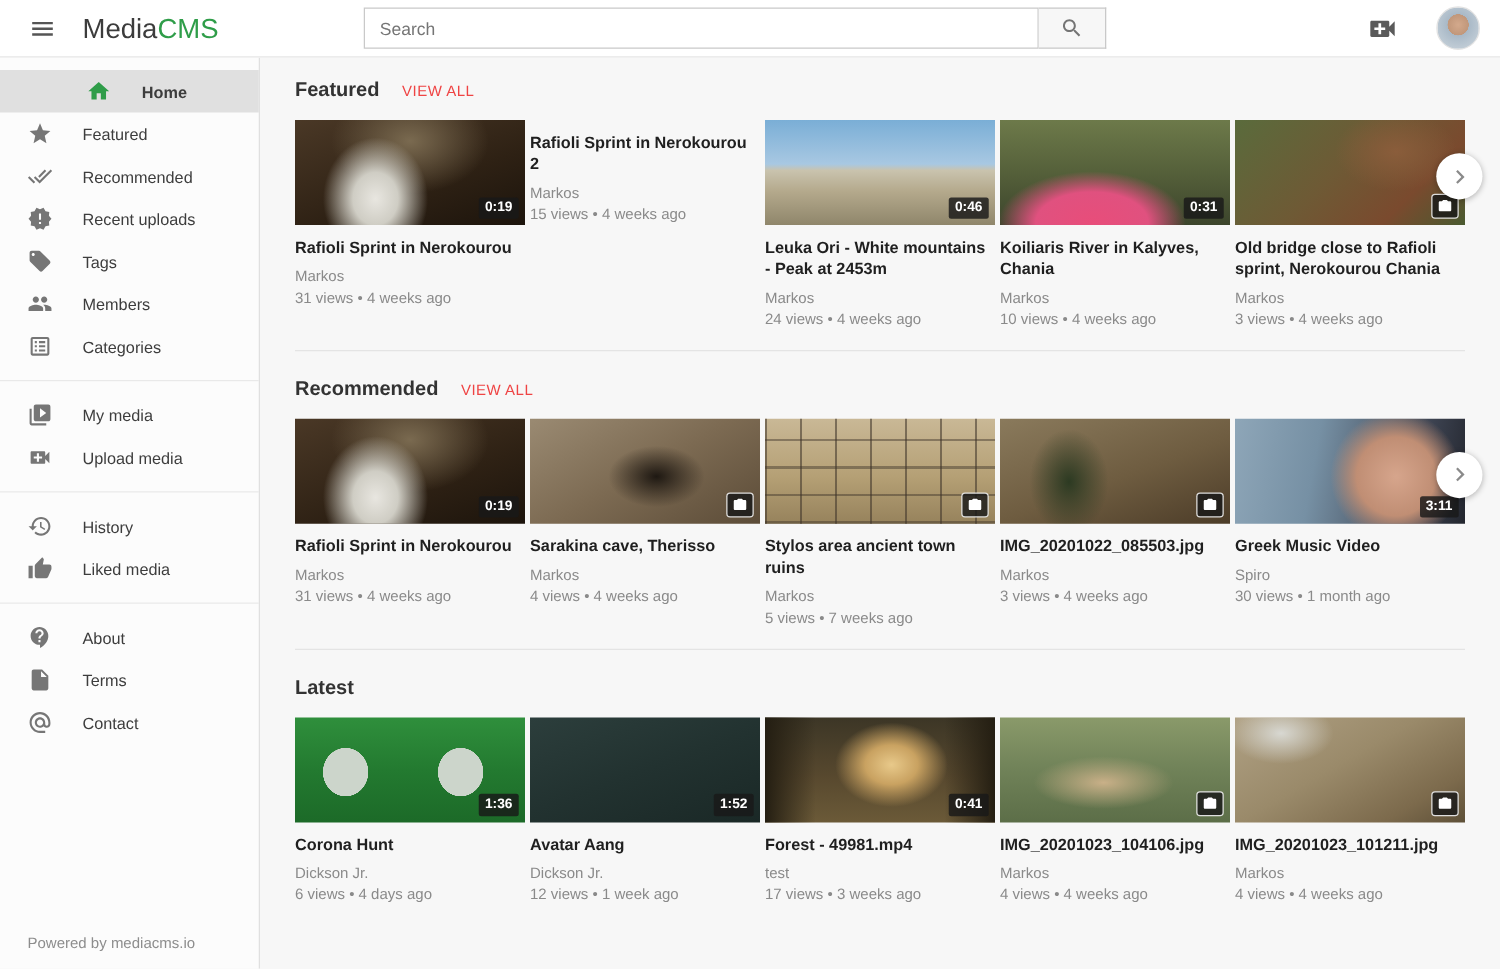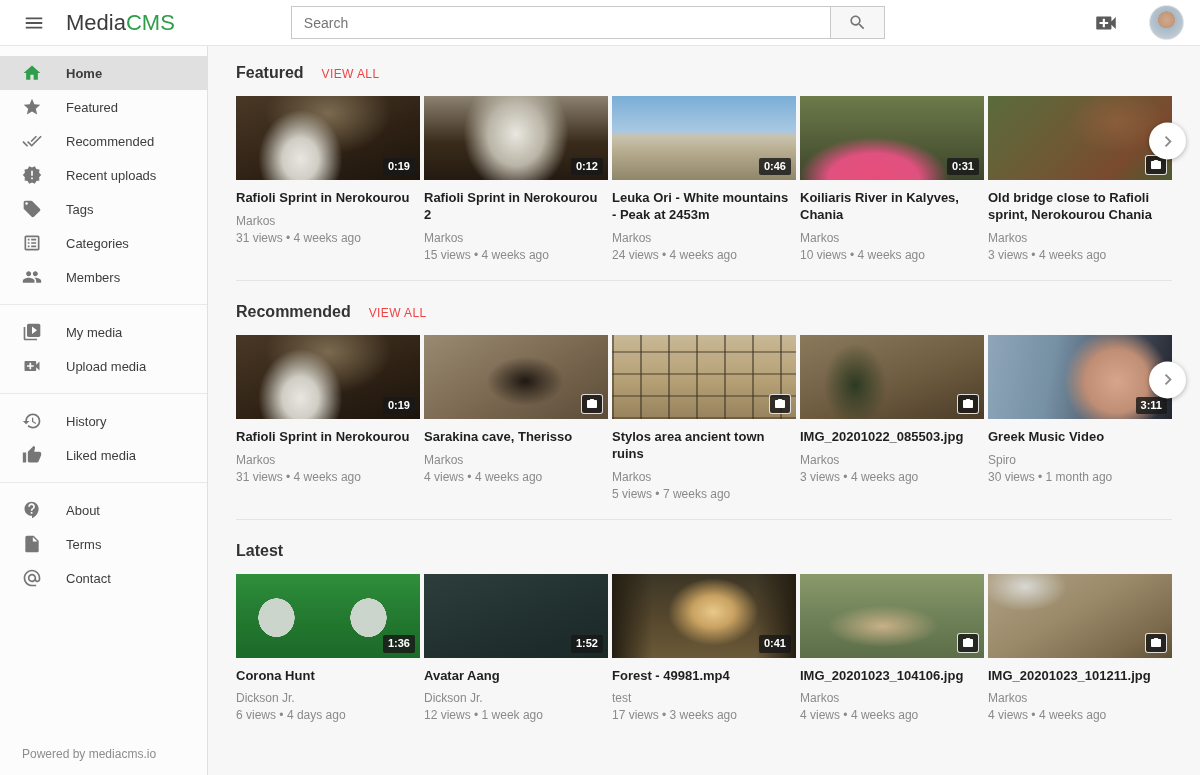--- a/index.html
+++ b/index.html
@@ -31,21 +31,21 @@
 
   
   .body-row { flex:1; display:flex; min-height:0; }
 
   aside { width:208px; min-width:208px; background:#fcfcfc; border-right:1px solid #e0e0e0;
           display:flex; flex-direction:column; padding-top:10px; }
   .side-item { height:34px; display:flex; align-items:center; padding:0 10px 0 22px;
                cursor:pointer; color:#3d3d3d; font-size:13px; }
   .side-item svg { width:20px; height:20px; fill:#767676; flex:0 0 20px; }
   .side-item .lbl { margin-left:24px; white-space:nowrap; }
-  .side-item.active { background:#e0e0e0; font-weight:bold; }
+  .side-item.active { background:#e0e0e0; font-weight:bold;justify-content:center; }
   .side-item.active svg { fill:#2f9d49; }
   .side-divider { border-top:1px solid #e9e9e9; margin:10px 0; }
   .side-footer { margin-top:auto; padding:14px 0 14px 22px; font-size:12px; color:#8d8d8d; }
 
   main { flex:1; padding:18px 28px 0 28px; overflow:hidden; background:#f7f7f7; }
 
   
   .section-head { display:flex; align-items:baseline; margin-bottom:14px; }
   .s-title { font-size:16px; font-weight:bold; color:#333; }
   .view-all { font-size:12px; color:#ef4444; margin-left:18px; letter-spacing:.4px; cursor:pointer; }
@@ -126,29 +126,29 @@
         <span class="lbl">Recent uploads</span>
       </div>
       <div class="side-item">
         <svg viewBox="0 0 24 24">
             <path d="M21.41 11.58l-9-9C12.05 2.22 11.55 2 11 2H4c-1.1 0-2 .9-2 2v7c0 .55.22 1.05.59 1.42l9 9c.36.36.86.58 1.41.58.55 0 1.05-.22 1.41-.59l7-7c.37-.36.59-.86.59-1.41 0-.55-.23-1.06-.59-1.42zM5.5 7C4.67 7 4 6.33 4 5.5S4.67 4 5.5 4 7 4.67 7 5.5 6.33 7 5.5 7z"></path>
           </svg>
         <span class="lbl">Tags</span>
       </div>
       <div class="side-item">
         <svg viewBox="0 0 24 24">
+            <path d="M16 11c1.66 0 2.99-1.34 2.99-3S17.66 5 16 5c-1.66 0-3 1.34-3 3s1.34 3 3 3zm-8 0c1.66 0 2.99-1.34 2.99-3S9.66 5 8 5C6.34 5 5 6.34 5 8s1.34 3 3 3zm0 2c-2.33 0-7 1.17-7 3.5V19h14v-2.5c0-2.33-4.67-3.5-7-3.5zm8 0c-.29 0-.62.02-.97.05 1.16.84 1.97 1.97 1.97 3.45V19h6v-2.5c0-2.33-4.67-3.5-7-3.5z"></path>
+          </svg>
+        <span class="lbl">Members</span>
+      </div>
+      <div class="side-item">
+        <svg viewBox="0 0 24 24">
             <path d="M19 5v14H5V5h14m0-2H5c-1.1 0-2 .9-2 2v14c0 1.1.9 2 2 2h14c1.1 0 2-.9 2-2V5c0-1.1-.9-2-2-2zm-8 4h6v2h-6V7zm0 4h6v2h-6v-2zm0 4h6v2h-6v-2zM7 7h2v2H7V7zm0 4h2v2H7v-2zm0 4h2v2H7v-2z"></path>
           </svg>
         <span class="lbl">Categories</span>
-      </div>
-      <div class="side-item">
-        <svg viewBox="0 0 24 24">
-            <path d="M16 11c1.66 0 2.99-1.34 2.99-3S17.66 5 16 5c-1.66 0-3 1.34-3 3s1.34 3 3 3zm-8 0c1.66 0 2.99-1.34 2.99-3S9.66 5 8 5C6.34 5 5 6.34 5 8s1.34 3 3 3zm0 2c-2.33 0-7 1.17-7 3.5V19h14v-2.5c0-2.33-4.67-3.5-7-3.5zm8 0c-.29 0-.62.02-.97.05 1.16.84 1.97 1.97 1.97 3.45V19h6v-2.5c0-2.33-4.67-3.5-7-3.5z"></path>
-          </svg>
-        <span class="lbl">Members</span>
       </div>
 
       <div class="side-divider"></div>
 
       <div class="side-item">
         <svg viewBox="0 0 24 24">
             <path d="M4 6H2v14c0 1.1.9 2 2 2h14v-2H4V6zm16-4H8c-1.1 0-2 .9-2 2v12c0 1.1.9 2 2 2h12c1.1 0 2-.9 2-2V4c0-1.1-.9-2-2-2zm-8 12.5v-9l6 4.5-6 4.5z"></path>
           </svg>
         <span class="lbl">My media</span>
       </div>
@@ -208,23 +208,20 @@
         <div class="cards">
           <div class="card">
             <a class="thumb" style="background: radial-gradient(60px 70px at 35% 75%, rgb(232, 230, 224) 0%, rgb(207, 205, 196) 30%, rgba(120, 100, 75, 0) 70%), radial-gradient(90px 60px at 50% 20%, rgb(122, 106, 80) 0%, rgba(58, 43, 28, 0) 70%), linear-gradient(160deg, rgb(74, 56, 38) 0%, rgb(46, 33, 20) 60%, rgb(28, 20, 12) 100%);">
               <span class="badge">0:19</span>
             </a>
             <div class="c-title">Rafioli Sprint in Nerokourou</div>
             <div class="c-author">Markos</div>
             <div class="c-meta">31 views • 4 weeks ago</div>
           </div>
           <div class="card">
-            <a class="thumb" style="background: radial-gradient(70px 80px at 50% 45%, rgb(233, 231, 223) 0%, rgb(185, 180, 166) 40%, rgba(40, 30, 20, 0) 75%), linear-gradient(rgb(140, 130, 112) 0%, rgb(58, 44, 28) 55%, rgb(36, 26, 16) 100%);">
-              <span class="badge">0:12</span>
-            </a>
             <div class="c-title">Rafioli Sprint in Nerokourou 2</div>
             <div class="c-author">Markos</div>
             <div class="c-meta">15 views • 4 weeks ago</div>
           </div>
           <div class="card">
             <a class="thumb" style="background: linear-gradient(rgb(122, 174, 214) 0%, rgb(168, 200, 226) 42%, rgb(201, 195, 174) 48%, rgb(180, 169, 140) 68%, rgb(143, 134, 107) 100%);">
               <span class="badge">0:46</span>
             </a>
             <div class="c-title">Leuka Ori - White mountains - Peak at 2453m</div>
             <div class="c-author">Markos</div>

